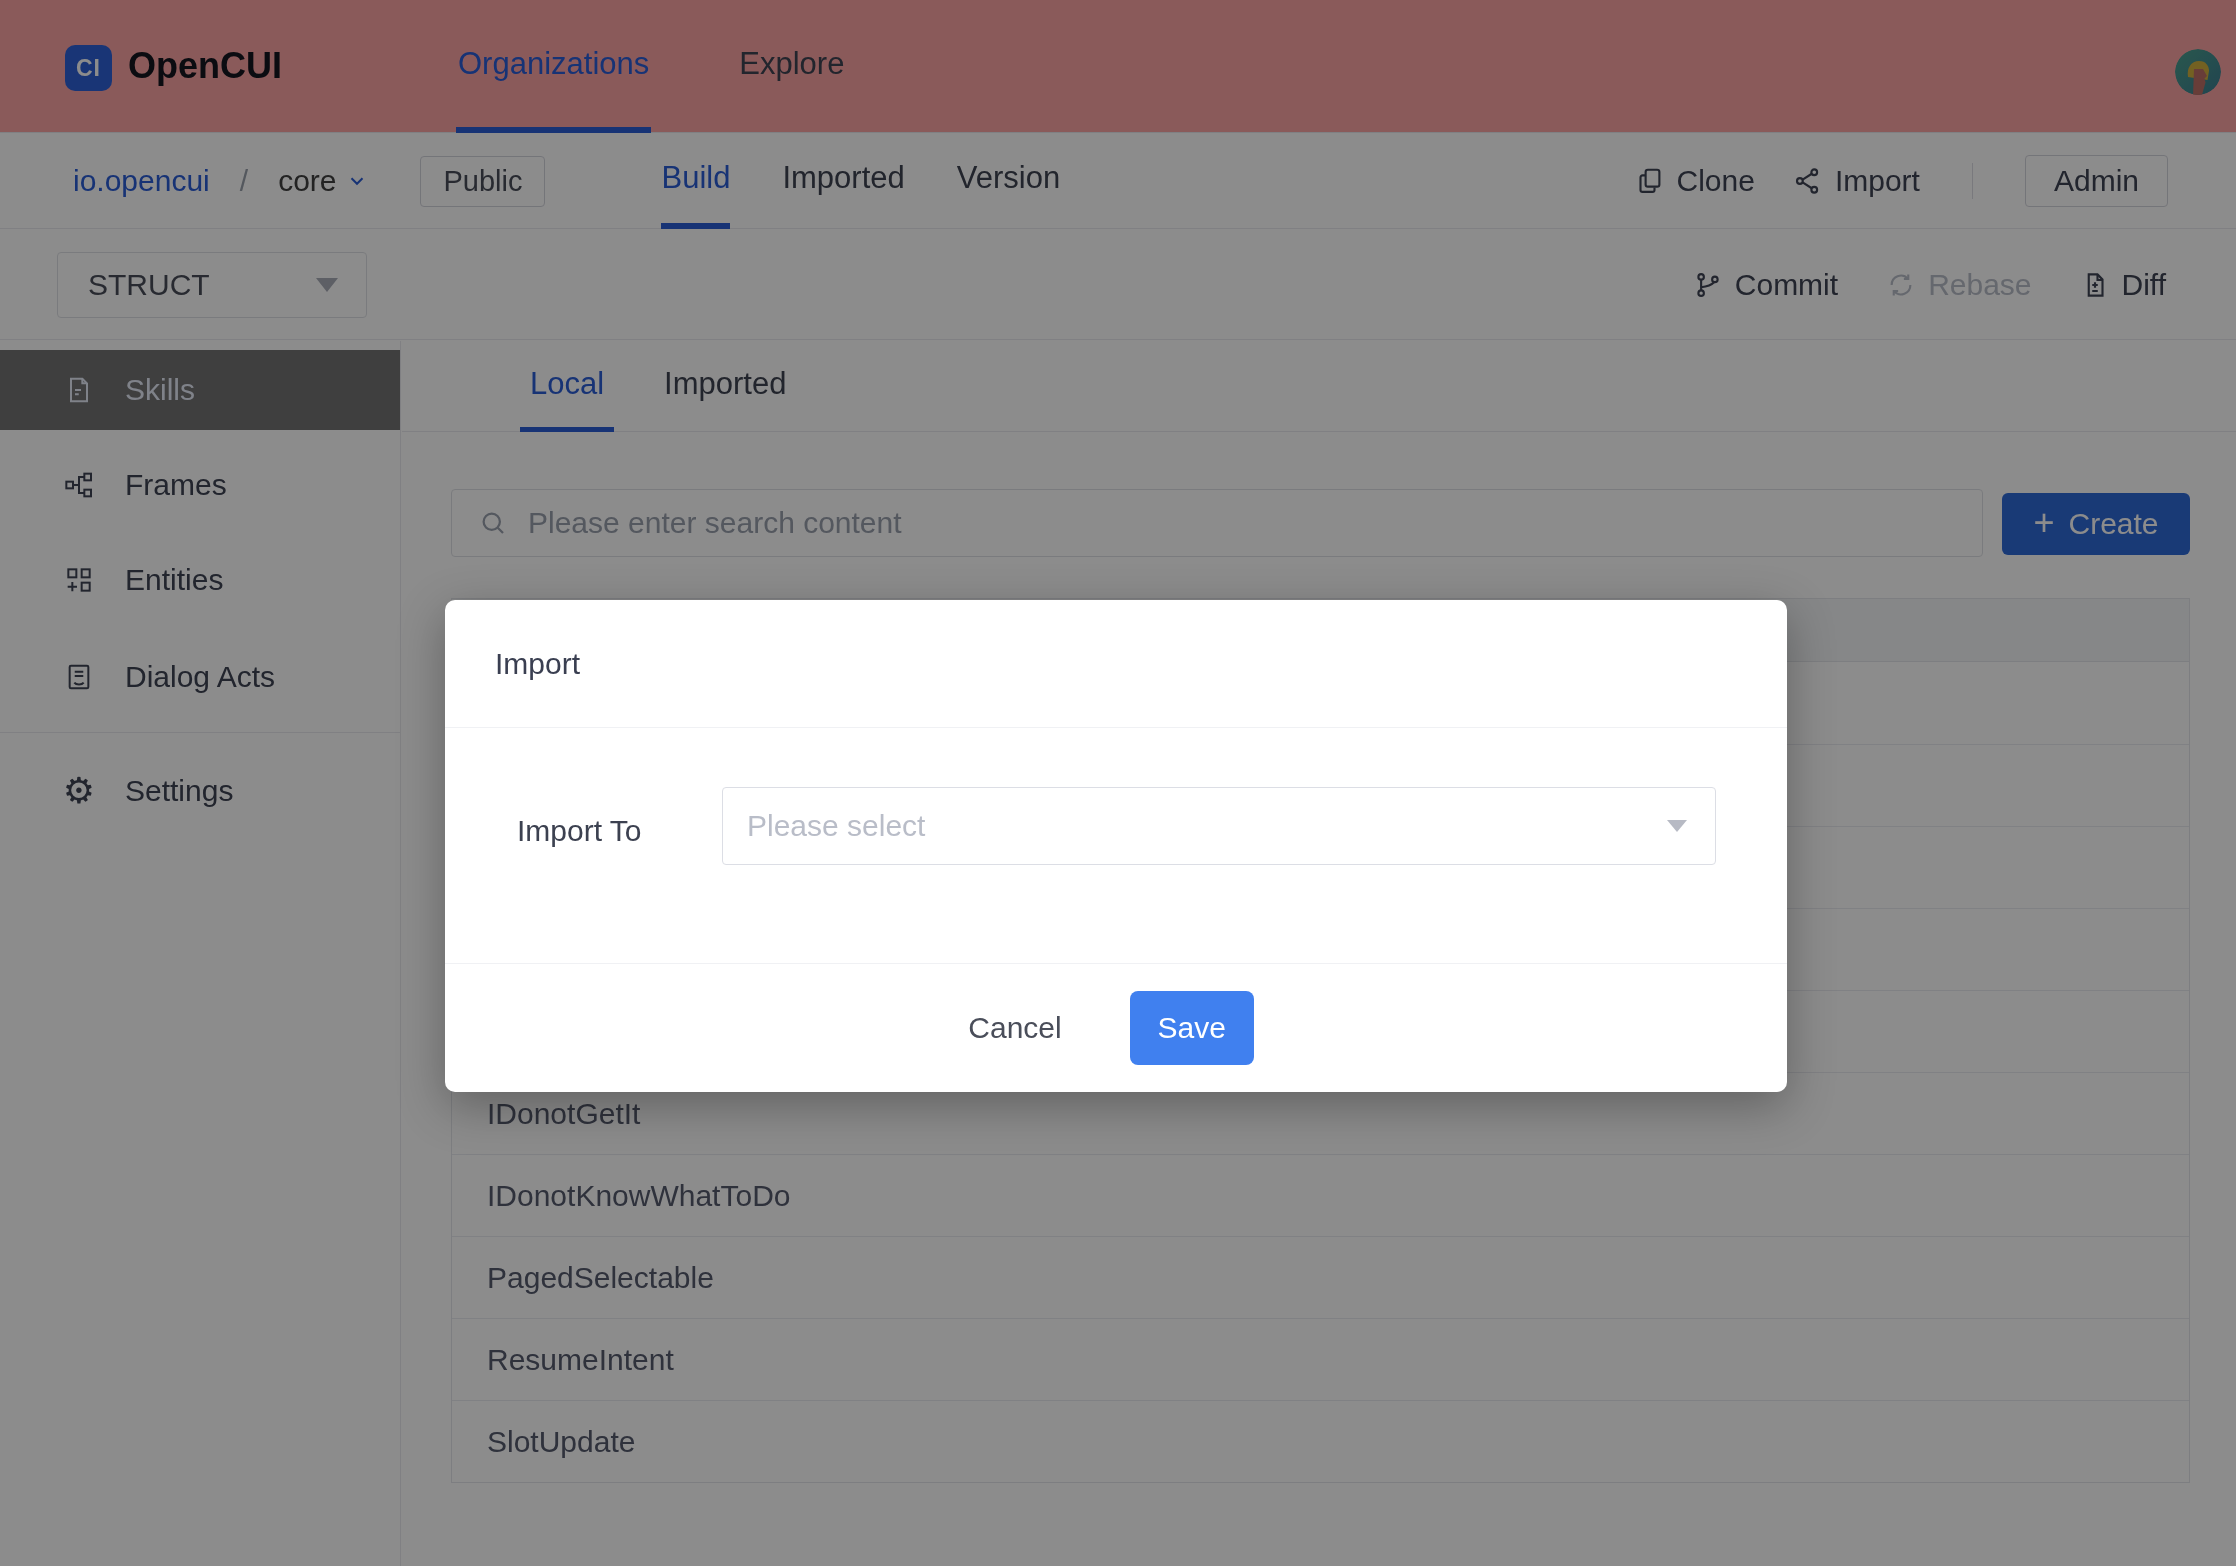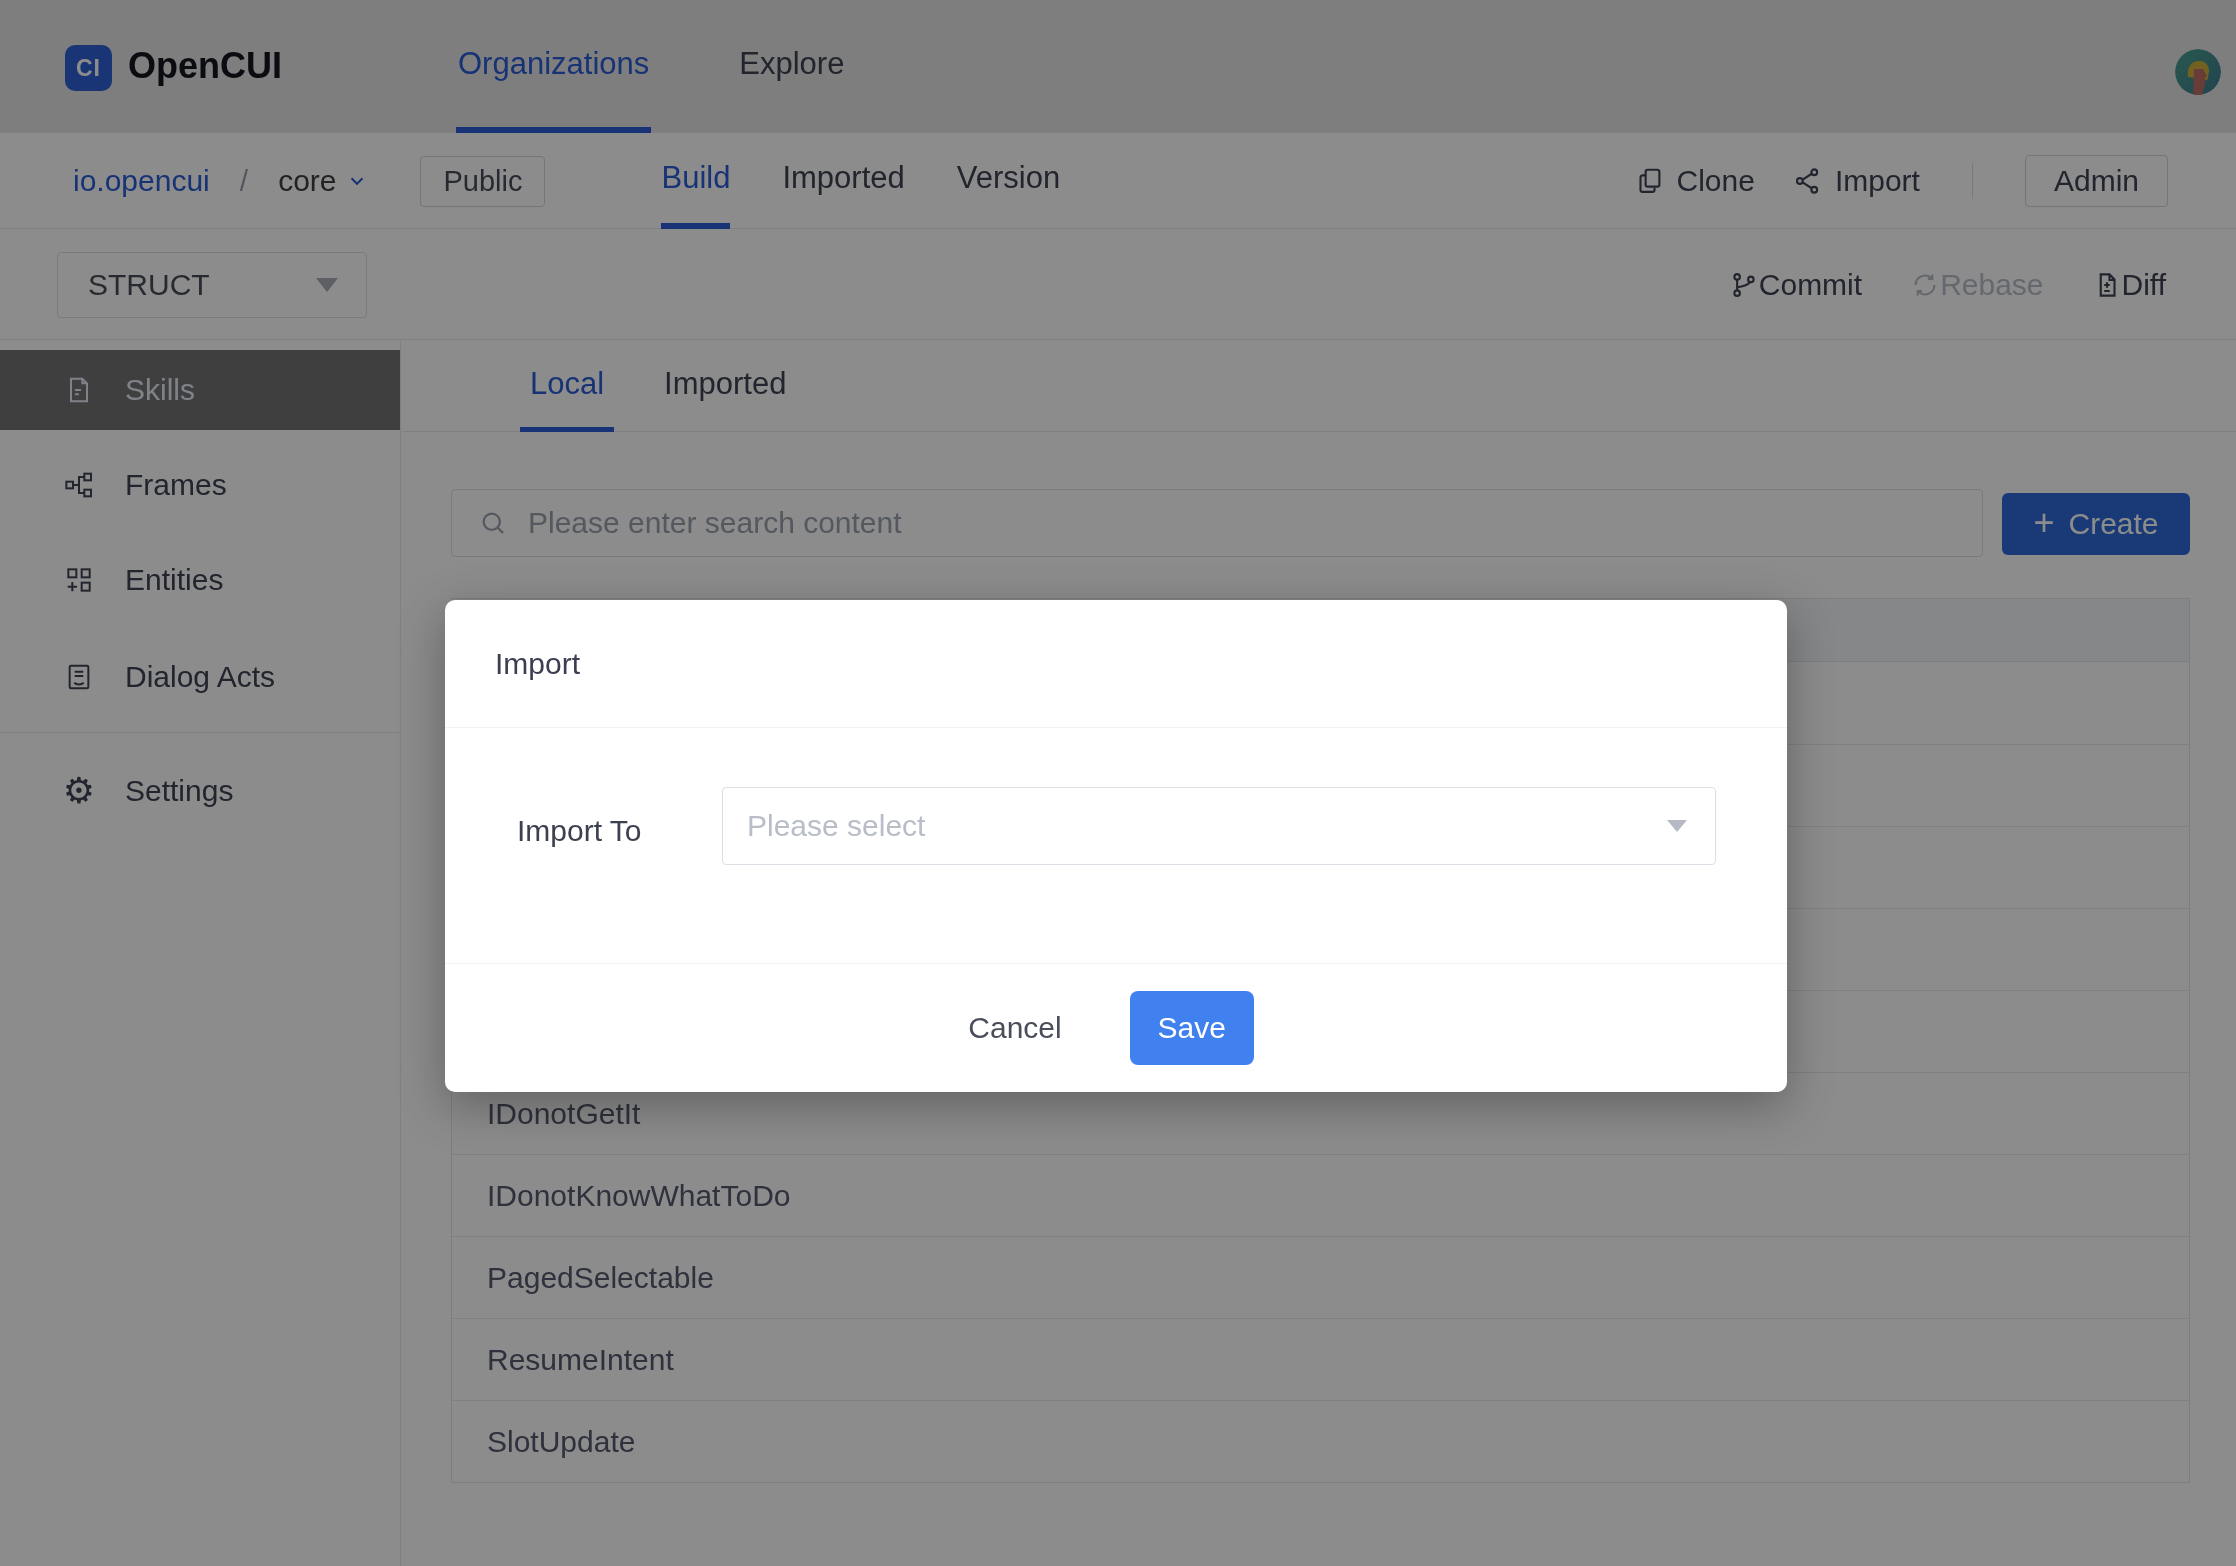--- a/index.html
+++ b/index.html
@@ -1,21 +1,21 @@
 <!DOCTYPE html>
 <html><head>
 <meta charset="utf-8">
 <style>
   html,body{margin:0;padding:0;background:#fff;}
   .screen{position:relative;width:2236px;height:1566px;background:#fff;overflow:hidden;
           font-family:"Liberation Sans","DejaVu Sans",sans-serif;color:#3f4454;}
   svg{display:block;}
 
   
-  .topbar{position:absolute;left:0;top:0;width:2236px;height:133px;background:#e5e5e5;
+  .topbar{position:absolute;left:0;top:0;width:2236px;height:133px;background:#fca5a5;
           border-bottom:1px solid #e9eaef;box-sizing:border-box;}
   .logo{position:absolute;left:65px;top:45px;width:47px;height:46px;border-radius:10px;
         background:#2f62d8;color:#fff;display:flex;align-items:center;justify-content:center;
         font-size:23px;font-weight:bold;letter-spacing:1px;}
   .brand{position:absolute;left:128px;top:0;height:132px;display:flex;align-items:center;
          font-size:36px;font-weight:700;color:#14161f;}
   .top-tabs{position:absolute;left:456px;top:0;height:133px;display:flex;gap:86px;}
   .top-tab{height:100%;display:flex;align-items:center;font-size:31px;color:#3f4452;
            border-bottom:6px solid transparent;box-sizing:border-box;padding:0 2px;font-weight:500;}
   .top-tab.active{color:#2b5dd6;border-bottom-color:#2b5dd6;}
@@ -41,21 +41,21 @@
 
   
   .toolbar{position:absolute;left:0;top:230px;width:2236px;height:110px;background:#fff;
            border-bottom:1px solid #e9eaef;box-sizing:border-box;}
   .mode-select{position:absolute;left:57px;top:22px;width:310px;height:66px;border:1px solid #dfe1e6;
                border-radius:4px;box-sizing:border-box;display:flex;align-items:center;padding:0 28px 0 30px;}
   .mode-select .lbl{font-size:30px;color:#4a4e5a;flex:1;}
   .caret{width:0;height:0;border-left:11px solid transparent;border-right:11px solid transparent;
          border-top:14px solid #a9adb8;}
   .tb-right{position:absolute;right:70px;top:0;height:110px;display:flex;align-items:center;gap:48px;}
-  .tb-action{display:flex;align-items:center;font-size:30px;color:#3f4454;}
+  .tb-action{display:flex;align-items:center;gap:12px;font-size:30px;color:#3f4454;}
   .tb-action.disabled{color:#b9bdc8;}
 
   
   .sidebar{position:absolute;left:0;top:341px;width:401px;height:1225px;background:#fff;
            border-right:1px solid #e9eaef;box-sizing:border-box;}
   .side-item{position:absolute;left:0;width:100%;height:80px;display:flex;align-items:center;
              color:#3f4454;font-size:30px;}
   .side-item .ic{position:absolute;left:62px;width:34px;height:34px;display:flex;align-items:center;justify-content:center;}
   .side-item .lb{position:absolute;left:125px;}
   .side-item.active{background:#737373;color:#e8edfa;}

